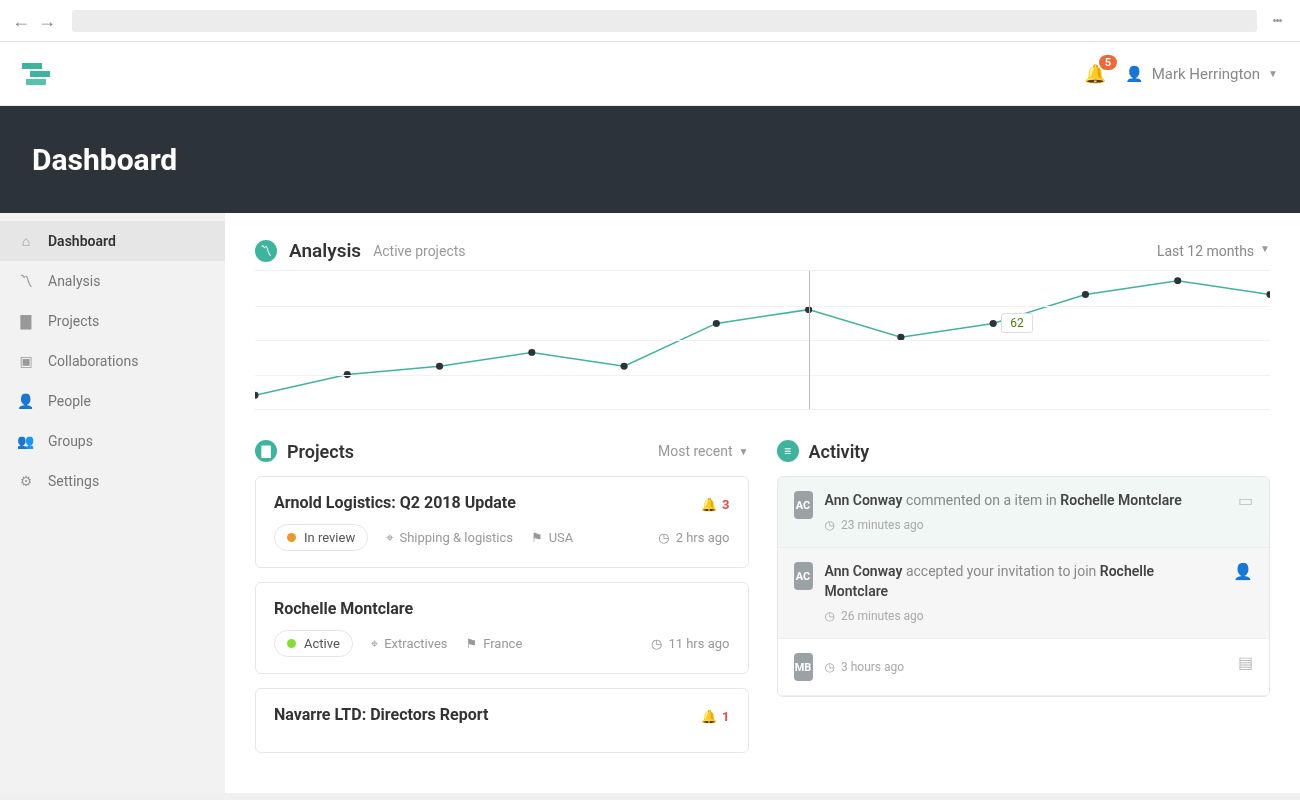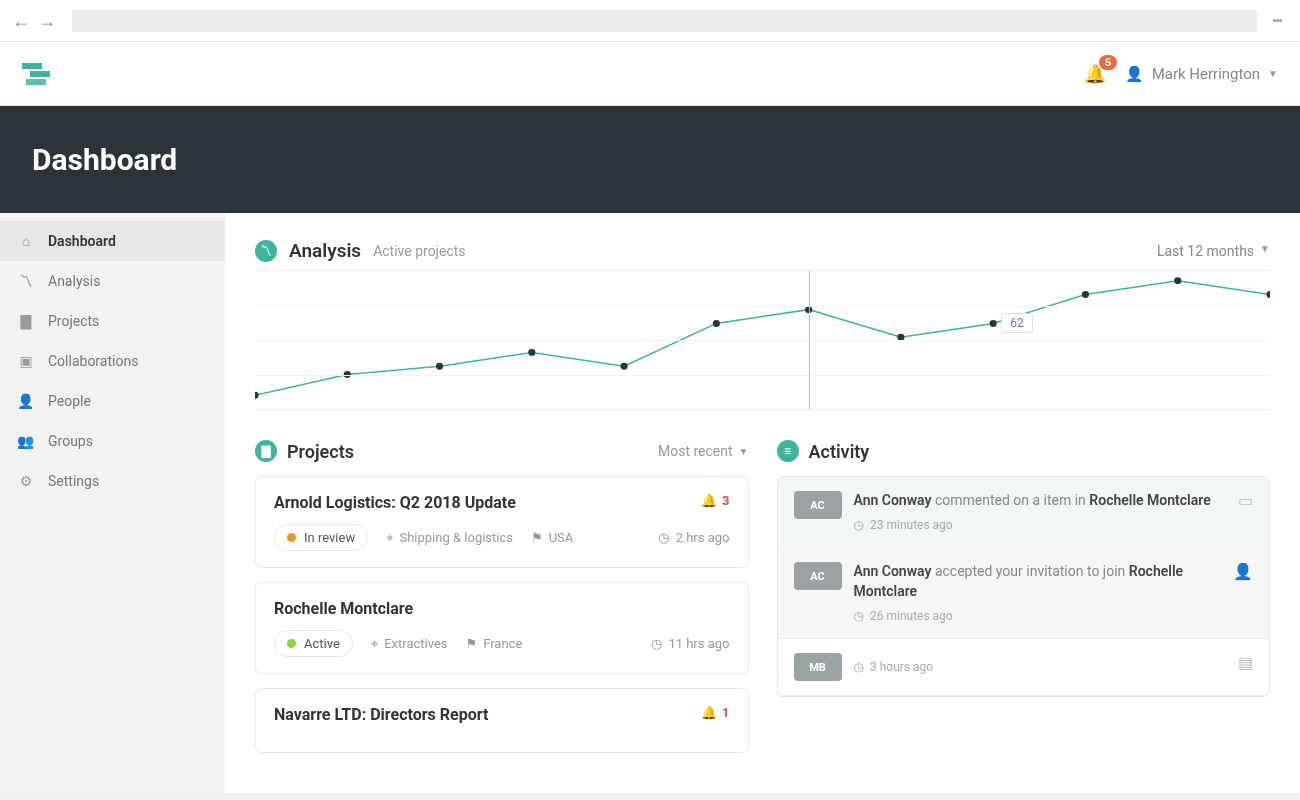--- a/index.html
+++ b/index.html
@@ -40,45 +40,45 @@
   .section-head .sub{color:#999;font-size:14px;}
   .section-head .right{margin-left:auto;color:#888;font-size:14px;display:flex;align-items:flex-start;gap:6px;}
   
   .chart-wrap{margin-top:8px;margin-bottom:30px;}
   .chart-row{display:flex;align-items:center;}
   .ylabels{display:flex;flex-direction:column;justify-content:space-between;height:140px;color:#aaa;font-size:12px;text-align:right;width:30px;padding-right:6px;}
   .chart-area{position:relative;flex:1;height:140px;border-top:1px solid #eee;border-bottom:1px solid #eee;}
   .chart-area .hgrid{position:absolute;left:0;right:0;height:0;border-top:1px solid #f2f2f2;}
   .chart-area svg{position:absolute;inset:0;width:100%;height:100%;}
   .chart-area .vline{position:absolute;top:0;bottom:0;width:0;border-left:1px solid #bbb;}
-  .chart-tooltip{position:absolute;background:#fff;border:1px solid #ddd;border-radius:3px;padding:2px 8px;font-size:12px;color:#8b5cf6;transform:translate(8px,-50%);}
+  .chart-tooltip{position:absolute;background:#fff;border:1px solid #ddd;border-radius:3px;padding:2px 8px;font-size:12px;color:#4d7c0f;transform:translate(8px,-50%);}
   .xlabels{display:flex;padding-left:30px;margin-top:10px;color:#999;font-size:13px;}
   .xlabels span{flex:1;text-align:left;}
   
   .two-col{display:flex;gap:28px;align-items:flex-start;}
   .col{flex:1;}
   .col-head{display:flex;align-items:center;gap:10px;margin-bottom:14px;}
   .col-head h3{font-size:18px;font-weight:600;color:#333;}
   .col-head .right{margin-left:auto;color:#999;font-size:14px;display:flex;align-items:center;gap:6px;}
   
   .project-card{border:1px solid #e8e8e8;border-radius:6px;padding:16px 18px;margin-bottom:14px;}
-  .project-card .title-row{display:flex;align-items:flex-start;justify-content:space-between;margin-bottom:12px;}
+  .project-card .title-row{display:flex;align-items:flex-end;justify-content:space-between;margin-bottom:12px;}
   .project-card h4{font-size:16px;font-weight:700;color:#333;}
   .project-card .alert{color:#e24b4b;font-size:13px;font-weight:700;display:flex;align-items:center;gap:4px;}
   .meta-row{display:flex;align-items:center;gap:18px;color:#999;font-size:13px;}
   .status-pill{display:inline-flex;align-items:center;gap:8px;border:1px solid #e5e5e5;border-radius:16px;padding:5px 12px;color:#555;font-size:13px;}
   .dot{width:9px;height:9px;border-radius:50%;}
   .meta-item{display:flex;align-items:center;gap:6px;}
   .meta-row .time{margin-left:auto;}
   
   .activity-list{border:1px solid #e8e8e8;border-radius:6px;overflow:hidden;}
   .activity-item{display:flex;gap:12px;padding:14px 16px;border-bottom:1px solid #eee;}
   .activity-item.highlight{background:#f0f7f5;}
   .activity-item.mute{background:#f6f6f6;}
-  .avatar{width:48px;height:28px;border-radius:4px;background:#9aa2a6;color:#fff;font-size:11px;font-weight:700;display:flex;align-items:center;justify-content:center;flex-shrink:0;}
+  .avatar{width:19px;height:28px;border-radius:4px;background:#9aa2a6;color:#fff;font-size:11px;font-weight:700;display:flex;align-items:center;justify-content:center;flex-shrink:0;}
   .activity-text{flex:1;font-size:14px;color:#888;line-height:1.4;}
   .activity-text .who,.activity-text .what{color:#444;font-weight:600;}
   .activity-text .time{display:flex;align-items:center;gap:6px;color:#aaa;font-size:12px;margin-top:6px;}
   .act-icon{color:#bbb;font-size:16px;flex-shrink:0;}
   .caret{font-size:10px;color:#999;}
 </style>
 </head>
 <body>
 
 <div class="window">

